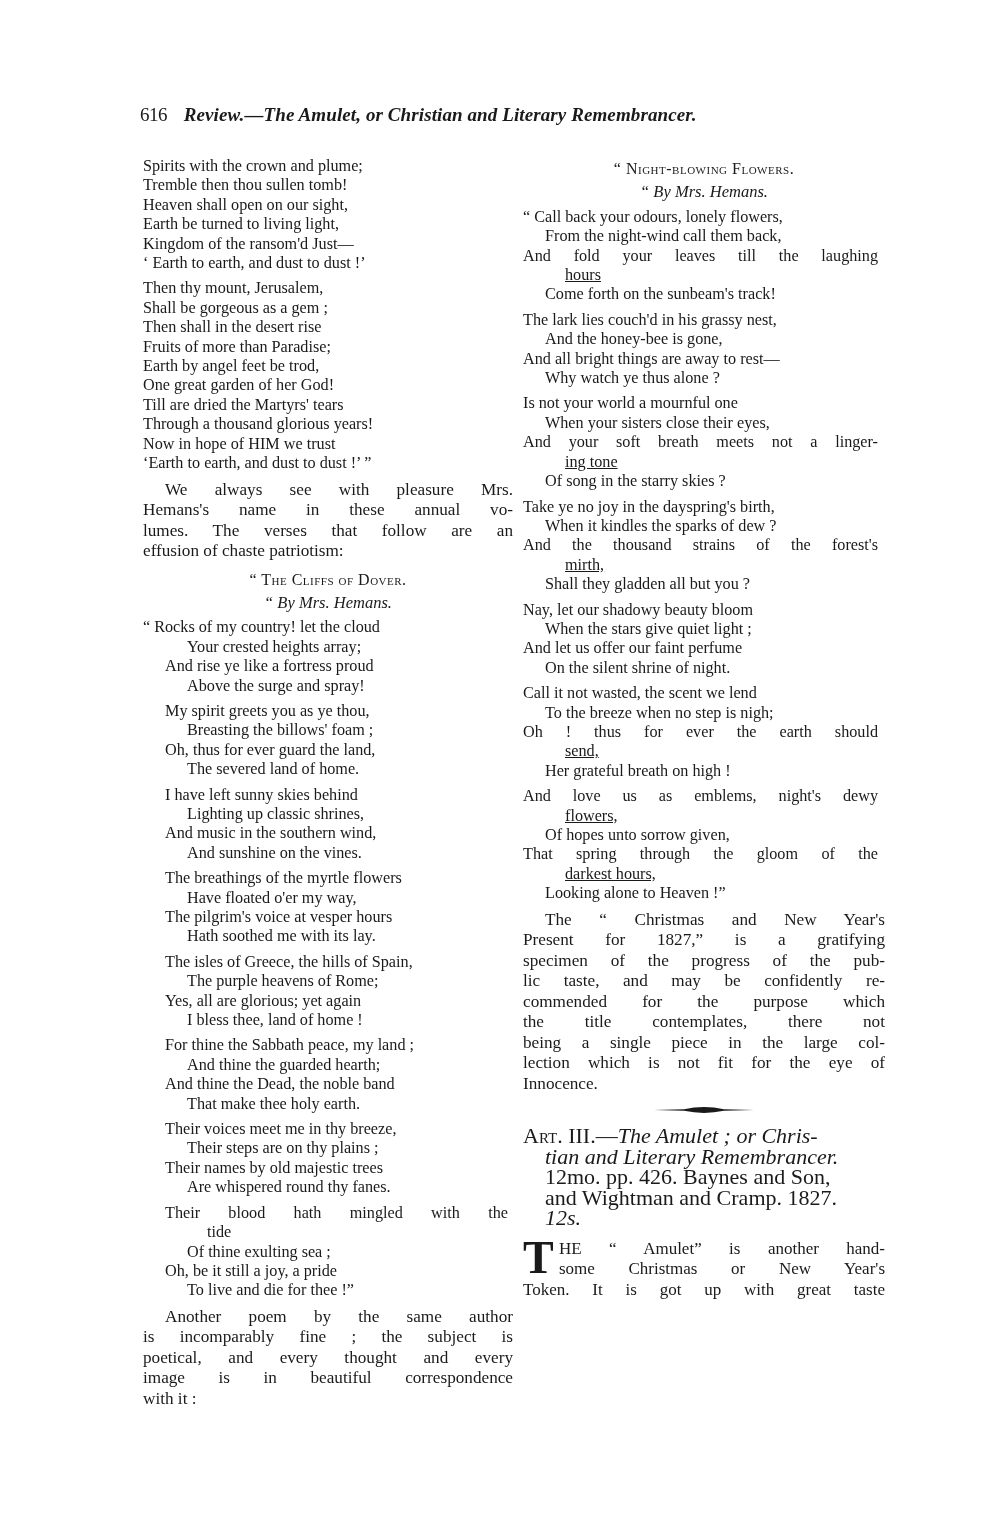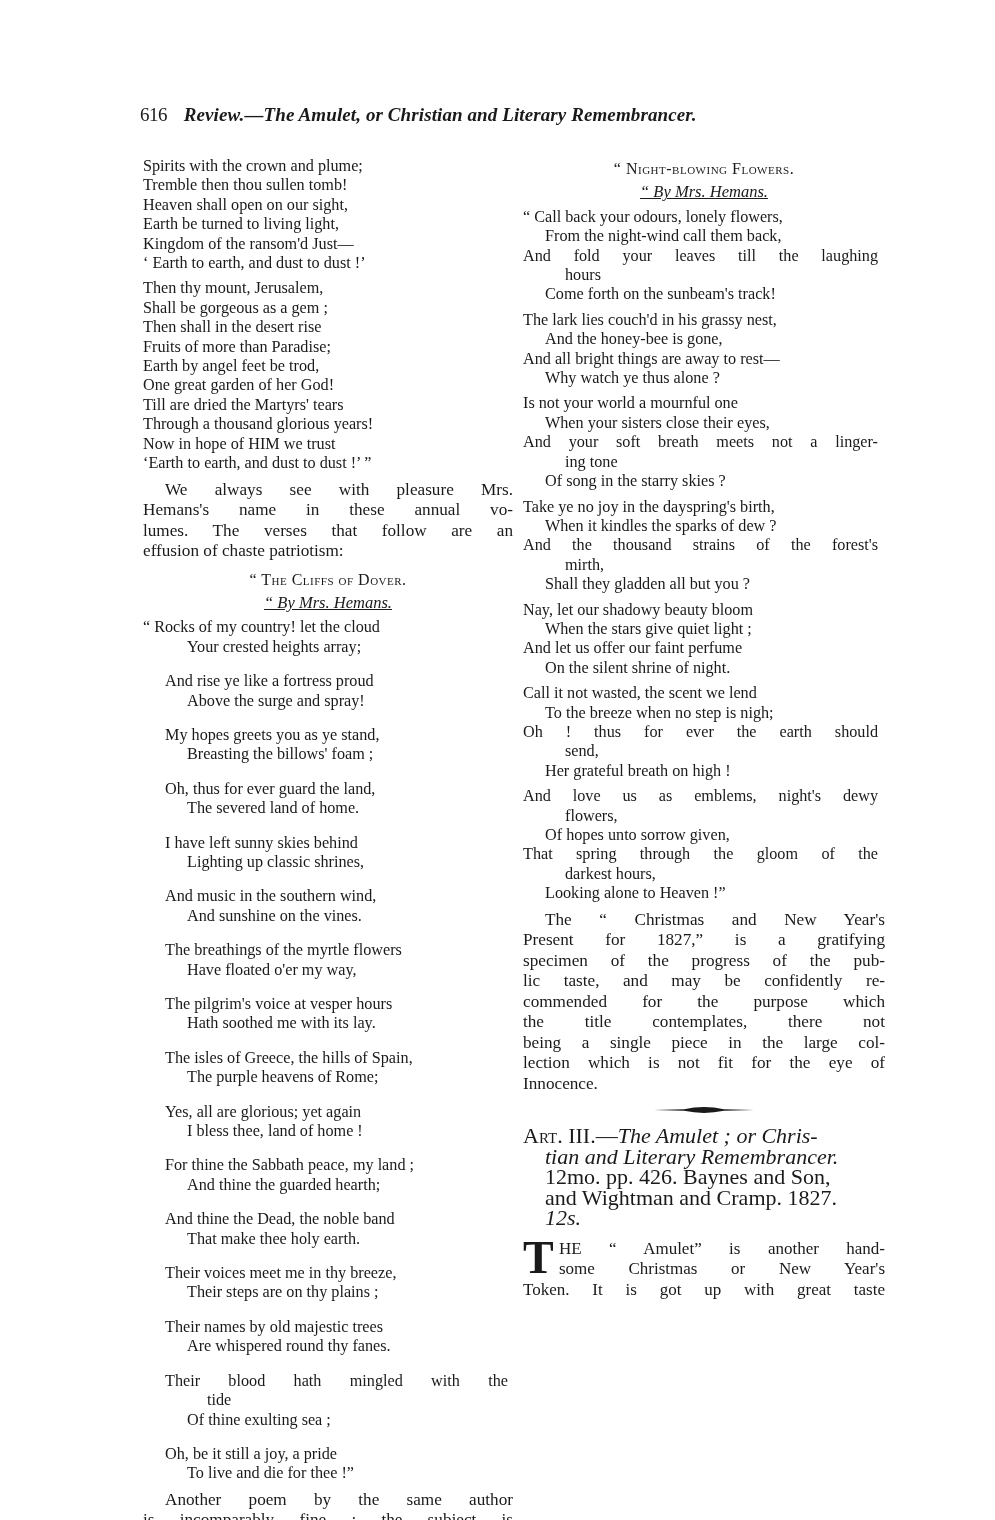--- a/index.html
+++ b/index.html
@@ -7,32 +7,32 @@
          font-family: "Liberation Serif", "DejaVu Serif", serif; color: #1a1a1a; }
   .header { position: absolute; top: 104px; left: 140px; width: 760px; height: 26px;
             font-size: 19px; white-space: nowrap; }
   .header .pgnum { font-family: "Liberation Serif", serif; font-size: 19px; letter-spacing: -0.5px; }
   .header .running { font-style: italic; font-weight: bold; margin-left: 12px; letter-spacing: 0.1px; font-family: Liberation Serif, serif; }
   .col { position: absolute; top: 157px; font-size: 16.2px; line-height: 19.4px; }
   .col-left { left: 143px; width: 370px; }
   .col-right { left: 523px; width: 362px; }
   .stanza { margin-bottom: 6px; }
   .line { white-space: nowrap; }
-  .ind1 { padding-left: 22px; margin-top: 15px; }
+  .ind1 { padding-left: 22px; }
   .ind1b { padding-left: 44px; }
   .ind2 { padding-left: 22px; }
-  .cont { padding-left: 42px; }
+  .cont { padding-left: 42px; text-decoration: underline; }
   .cont2 { padding-left: 64px; }
   .just { text-align: justify; text-align-last: justify; white-space: nowrap; }
   .para { font-size: 17.2px; line-height: 20.5px; margin: 6px 0 8px 0; }
   .para .line { white-space: nowrap; text-align: justify; text-align-last: justify; }
   .para .line.last { text-align-last: left; }
   .para .first { text-indent: 22px; }
   .poem-title { text-align: center; font-variant: small-caps; font-size: 16px; margin: 8px 0 4px 0; letter-spacing: 0.5px; }
-  .poem-by { text-align: center; font-style: italic; font-size: 16.5px; margin: 0 0 6px 0; text-decoration: underline; }
+  .poem-by { text-align: center; font-style: italic; font-size: 16.5px; margin: 0 0 6px 0; }
   .ornament { width: 100px; height: 8px; margin: 12px auto 12px auto; position: relative; }
   .ornament svg { display: block; }
   .art { font-size: 22px; line-height: 20.5px; margin-top: 4px; }
   .art .line { white-space: nowrap; }
   .art .hang { padding-left: 22px; }
   .sc { font-variant: small-caps; }
   .it { font-style: italic; }
   .dropcap-para { position: relative; font-size: 17px; line-height: 20.5px; margin-top: 10px; }
   .dropcap { position: absolute; left: 0; top: -1px; font-size: 46px; line-height: 40px; font-weight: bold; }
   .dropcap-para .l1, .dropcap-para .l2 { padding-left: 36px; white-space: nowrap; }
@@ -79,21 +79,21 @@
   <div class="poem-title">“ The Cliffs of Dover.</div>
   <div class="poem-by">“ By Mrs. Hemans.</div>
 
   <div class="stanza">
     <div class="line">“ Rocks of my country!  let the cloud</div>
     <div class="line ind1b">Your crested heights array;</div>
     <div class="line ind1">And rise ye like a fortress proud</div>
     <div class="line ind1b">Above the surge and spray!</div>
   </div>
   <div class="stanza">
-    <div class="line ind1">My hopes greets you as ye stand,</div>
+    <div class="line ind1">My spirit greets you as ye thou,</div>
     <div class="line ind1b">Breasting the billows' foam ;</div>
     <div class="line ind1">Oh, thus for ever guard the land,</div>
     <div class="line ind1b">The severed land of home.</div>
   </div>
   <div class="stanza">
     <div class="line ind1">I have left sunny skies behind</div>
     <div class="line ind1b">Lighting up classic shrines,</div>
     <div class="line ind1">And music in the southern wind,</div>
     <div class="line ind1b">And sunshine on the vines.</div>
   </div>

